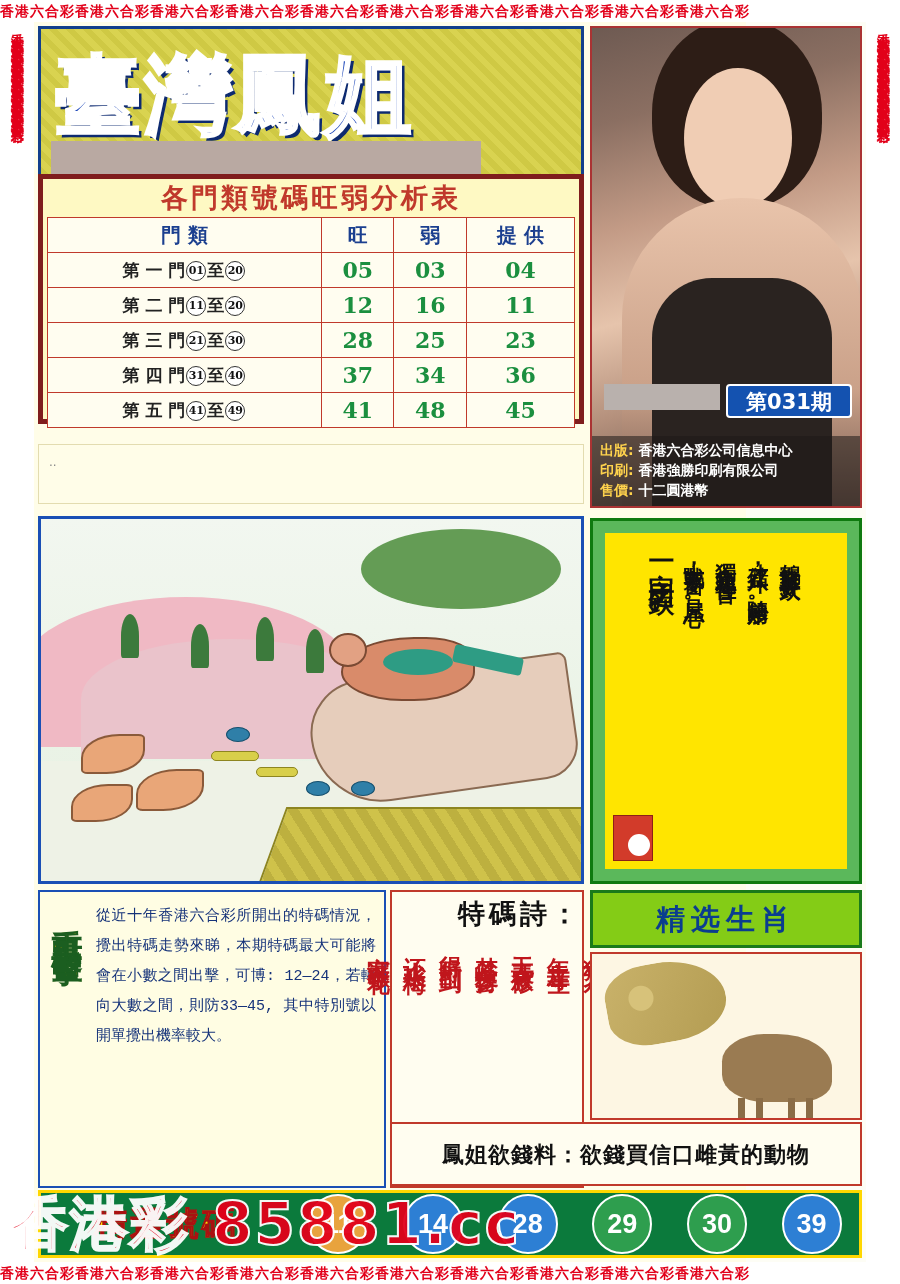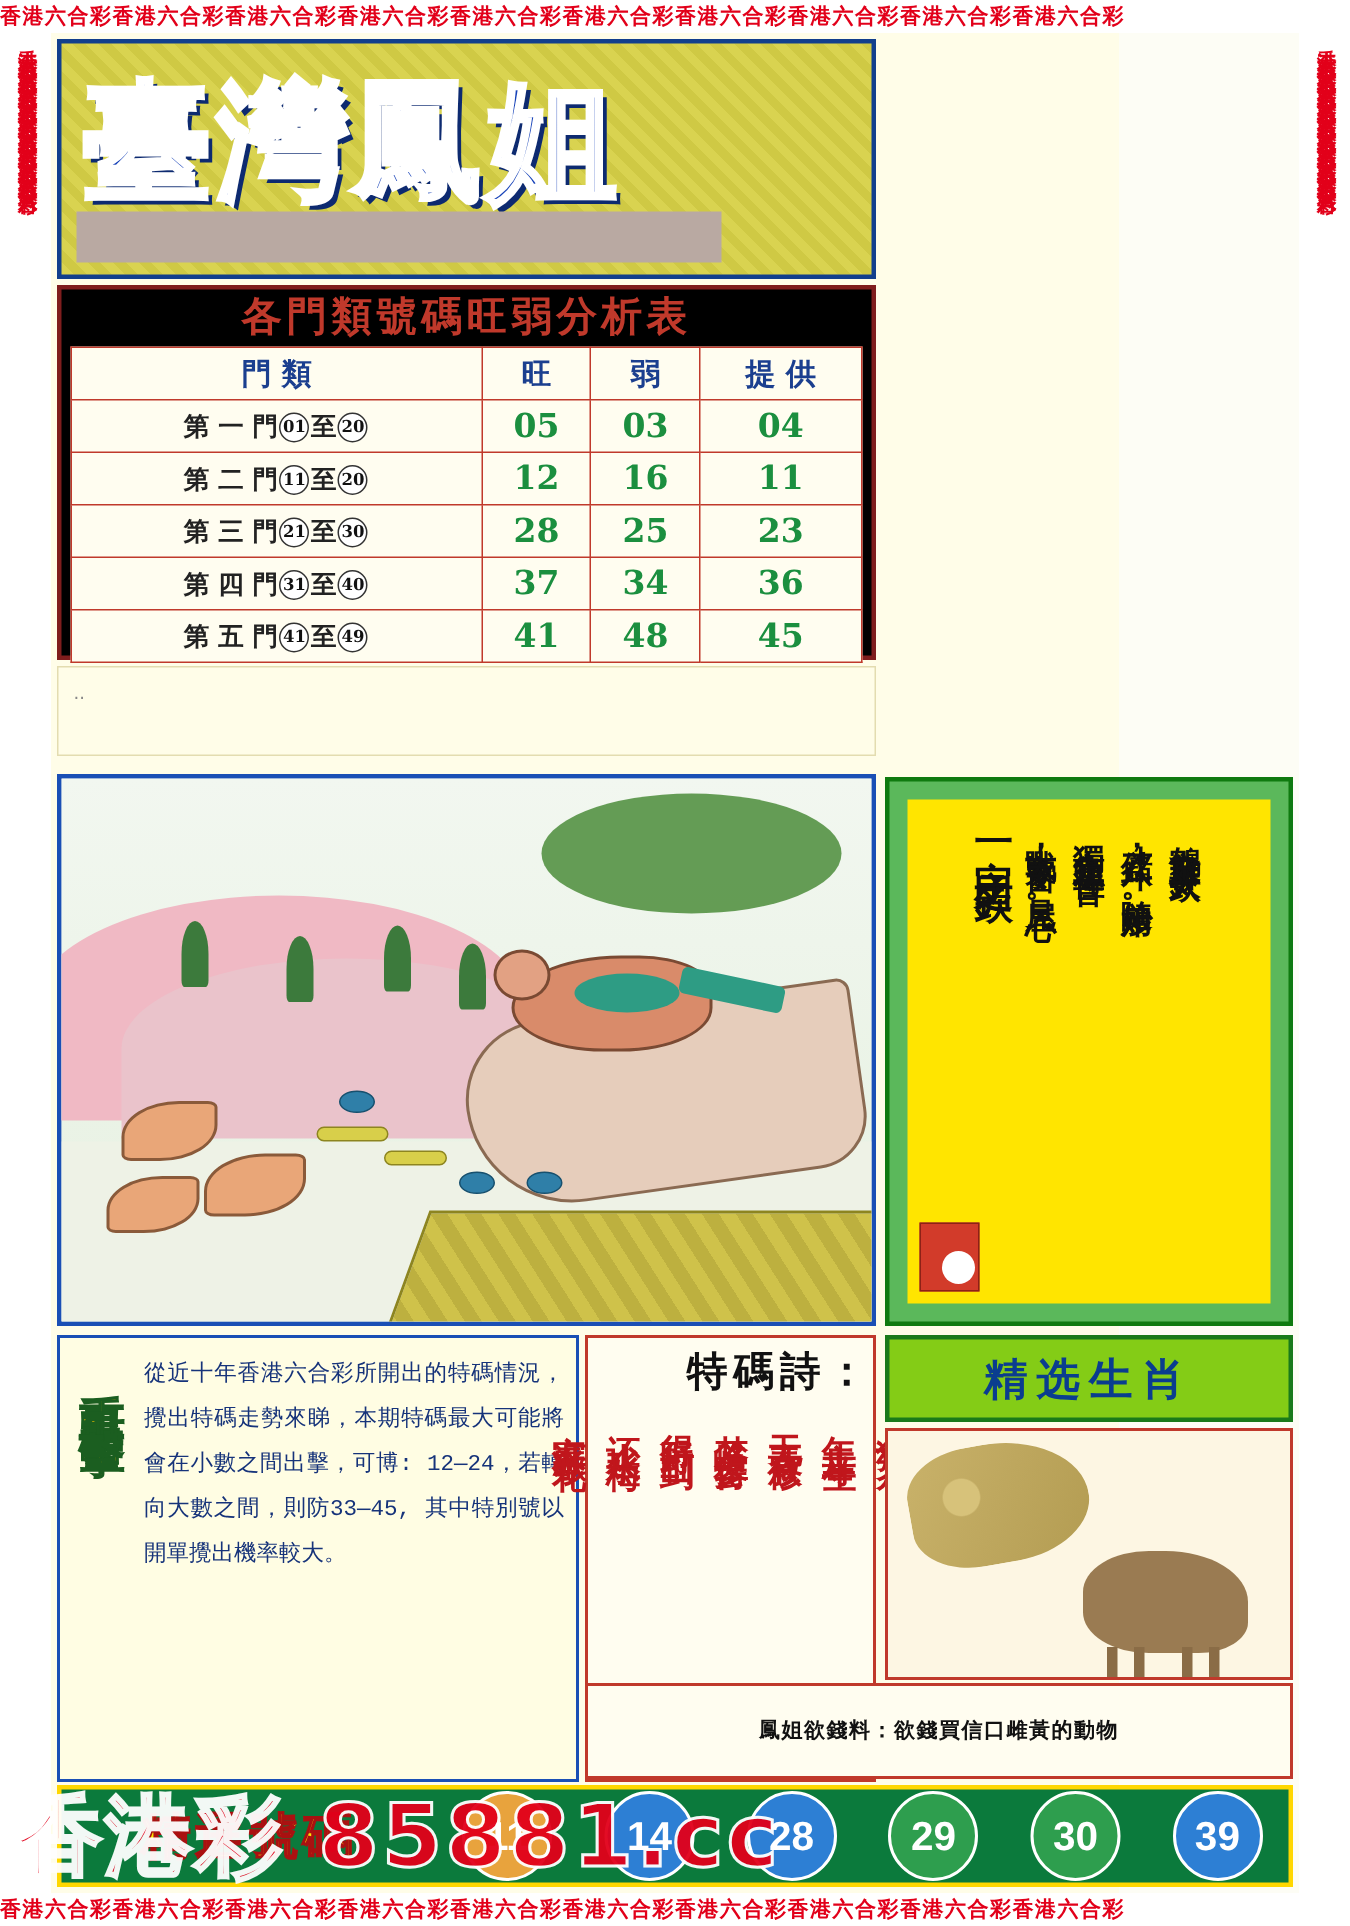--- a/index.html
+++ b/index.html
@@ -39,21 +39,21 @@
   .photo .dress{position:absolute;left:60px;top:250px;width:180px;height:240px;background:#2a2320;border-radius:60px 60px 0 0;}
   .issue{position:absolute;right:8px;top:356px;width:126px;height:34px;background:#1452b0;border:2px solid #fff;border-radius:4px;
      color:#fff;font-size:21px;font-weight:bold;line-height:32px;text-align:center;box-sizing:border-box;}
   .greybar{position:absolute;left:12px;top:356px;width:116px;height:26px;background:#b9b1ad;}
   .pub{position:absolute;left:0;bottom:0;width:100%;background:rgba(30,26,24,.55);padding:4px 8px 6px;box-sizing:border-box;}
   .pub div{font-size:14px;color:#ffe9a8;line-height:20px;font-weight:bold;}
   .pub .lbl{color:#ffd34d;}
   .pub .val{color:#fff;}
 
   
-  .tbl-box{position:absolute;left:4px;top:168px;width:546px;height:250px;background:#000000;border:3px solid #7f1d1d;box-sizing:border-box;}
+  .tbl-box{position:absolute;left:4px;top:152px;width:546px;height:250px;background:#fef9c3;border:5px solid #7f1d1d;box-sizing:border-box;}
   .tbl-title{text-align:center;font-size:27px;font-weight:bold;color:#c0392b;line-height:38px;letter-spacing:3px;
      font-family:"DejaVu Serif","Liberation Serif",serif;}
   table.an{width:528px;margin:0 auto;border-collapse:collapse;background:#fffdf0;}
   table.an th,table.an td{border:1px solid #c0392b;height:32px;text-align:center;font-size:20px;font-weight:bold;color:#1b3f8f;
      font-family:"DejaVu Serif","Liberation Serif",serif;}
   table.an th{color:#1b3f8f;font-size:20px;}
   table.an td.cat{font-size:17px;color:#222;text-align:center;}
   table.an td.num{color:#1b8f3f;font-size:22px;}
   .cn-circ{display:inline-block;border:1px solid #333;border-radius:50%;width:18px;height:18px;line-height:17px;font-size:11px;
      vertical-align:middle;margin:0 1px;background:#fff;color:#111;}
@@ -110,21 +110,21 @@
   .zx{position:absolute;left:556px;top:868px;width:272px;height:58px;background:#84cc16;border:3px solid #1a7a1a;box-sizing:border-box;
      text-align:center;font-size:29px;font-weight:bold;line-height:52px;color:#0a3d8f;letter-spacing:6px;
      font-family:"DejaVu Serif","Liberation Serif",serif;}
   .zodiac{position:absolute;left:556px;top:930px;width:272px;height:168px;background:#fdf6e3;border:2px solid #c0392b;box-sizing:border-box;overflow:hidden;}
   .dragon{position:absolute;left:14px;top:8px;width:120px;height:80px;background:
     radial-gradient(circle at 30% 40%,#d7c27a 0 12px,transparent 13px),
     linear-gradient(120deg,#c9b26a,#b39c52);border-radius:40% 60% 50% 40%;transform:rotate(-10deg);}
   .goat{position:absolute;right:28px;bottom:16px;width:110px;height:68px;background:#9a7b52;border-radius:40% 50% 30% 40%;}
   .goat .leg{position:absolute;bottom:-18px;width:7px;height:22px;background:#8a6c46;}
   .fq{position:absolute;left:356px;top:1100px;width:472px;height:64px;background:#fffdf0;border:2px solid #c0392b;box-sizing:border-box;
-     font-size:14px;line-height:60px;text-align:center;color:#111;font-weight:bold;letter-spacing:1px;
+     font-size:22px;line-height:60px;text-align:center;color:#111;font-weight:bold;letter-spacing:1px;
      font-family:"DejaVu Serif","Liberation Serif",serif;}
 
   
   .numsbar{position:absolute;left:4px;bottom:4px;width:824px;height:68px;background:#0b7a3c;border:3px solid #ffd700;box-sizing:border-box;
      display:flex;align-items:center;}
   .numsbar .lbl{width:250px;text-align:center;font-size:33px;font-weight:bold;color:#ffe500;-webkit-text-stroke:1px #a11;
      font-family:"DejaVu Serif","Liberation Serif",serif;letter-spacing:3px;}
   .balls{flex:1;display:flex;justify-content:space-around;align-items:center;}
   .ball{width:56px;height:56px;border-radius:50%;border:2px solid #fff;display:flex;align-items:center;justify-content:center;
      font-size:27px;font-weight:bold;color:#fff;font-family:"Liberation Sans",sans-serif;}
@@ -152,20 +152,42 @@
     <div class="vtxt">香港六合彩香港六合彩香港六合彩香港六合彩香港六合彩香港六合彩香港六合彩香港六合彩香港六合彩香港六合彩</div>
   </div>
 
   <div class="frame">
 
     <div class="title-box">
       <div class="title-txt">臺灣鳳姐</div>
       <div class="title-bar"></div>
     </div>
 
+    <div class="photo">
+      <div class="hair"></div>
+      <div class="face"></div>
+      <div class="body"></div>
+      <div class="dress"></div>
+      <div class="greybar"></div>
+      <div class="issue">第031期</div>
+      <div class="pub">
+        <div>
+          <span class="lbl">出版:</span>
+          <span class="val">香港六合彩公司信息中心</span>
+        </div>
+        <div>
+          <span class="lbl">印刷:</span>
+          <span class="val">香港強勝印刷有限公司</span>
+        </div>
+        <div>
+          <span class="lbl">售價:</span>
+          <span class="val">十二圓港幣</span>
+        </div>
+      </div>
+    </div>
 
     <div class="tbl-box">
       <div class="tbl-title">各門類號碼旺弱分析表</div>
       <table class="an">
         <thead>
           <tr>
             <th>門 類</th>
             <th>旺</th>
             <th>弱</th>
             <th>提 供</th>

